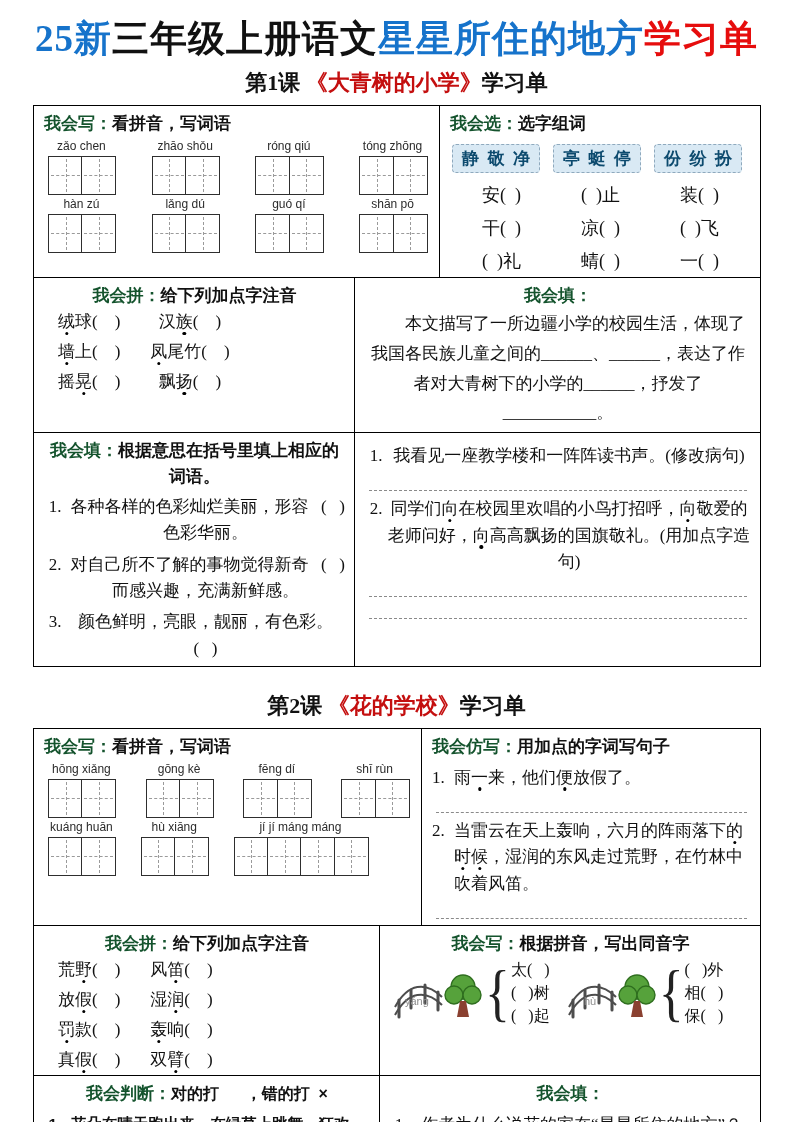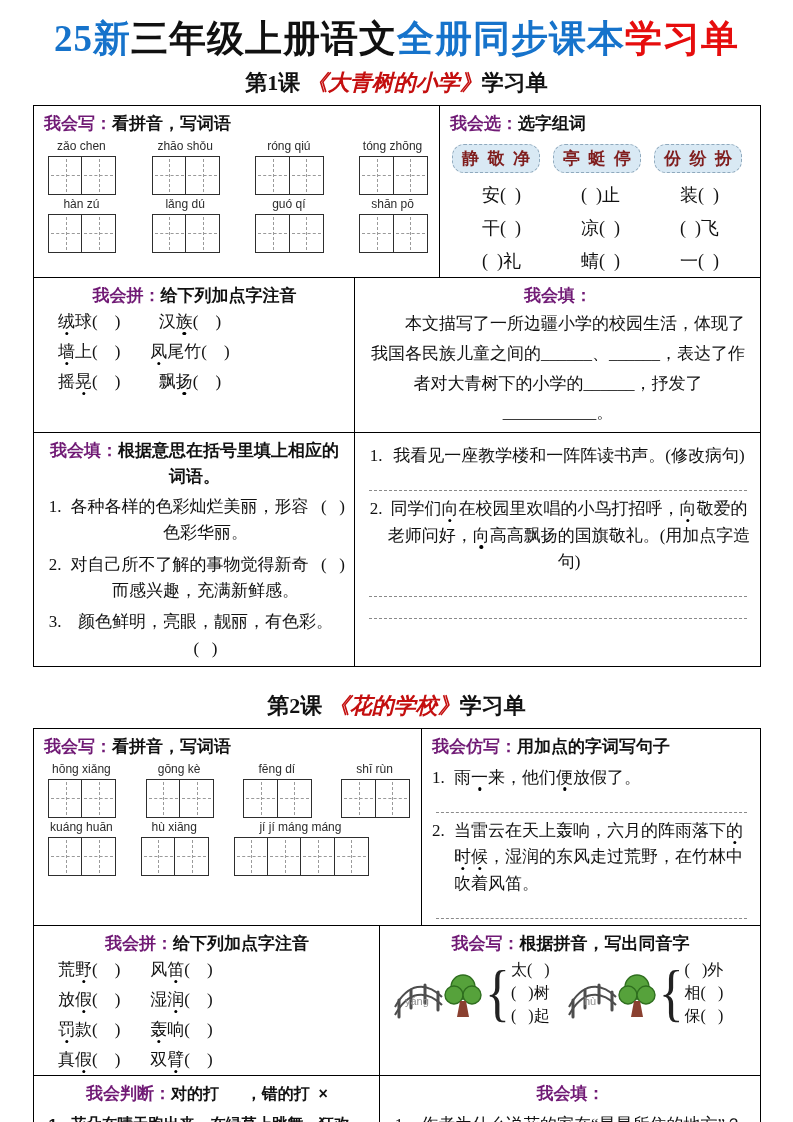--- a/index.html
+++ b/index.html
@@ -6,52 +6,52 @@
   .page{
     width:793px;height:1122px;background:#fff;margin:0 auto;position:relative;
     font-family:"Liberation Serif","DejaVu Serif",serif;color:#111;
     box-sizing:border-box;overflow:hidden;
   }
   
   .title{margin:0;padding-top:14px;text-align:center;font-size:37px;font-weight:bold;letter-spacing:1px;}
   .c-blue{color:#1673cb;}
   .c-red{color:#e60d0d;}
   .lesson-head{margin:4px 0 0;text-align:center;font-size:22px;font-weight:bold;}
-  .lesson-head .book{color:#c40f0f;font-style:italic;}
+  .lesson-head .book{color:#c40f0f;}
   .lesson-head.second{margin-top:24px;}
   
   .sheet{width:728px;margin-left:33px;margin-top:7px;border:1.8px solid #000;box-sizing:border-box;}
   .trow{display:flex;box-sizing:border-box;}
   .trow + .trow{border-top:1.6px solid #000;text-align:center;}
   .tcell{box-sizing:border-box;padding:5px 9px 4px 10px;}
   .tcell + .tcell{border-left:1.6px solid #000;flex:1;}
   .wA{width:405px;flex:none;}   
   .wB{width:320px;flex:none;}   
   .wC{width:387px;flex:none;}   
   .wD{width:345px;flex:none;}   
   .hA{min-height:161px;} .hB{min-height:107px;} .hC{min-height:165px;}
   .hD{min-height:171px;} .hE{min-height:118px;} .hF{min-height:177px;}
   
   .sechead{font-size:17px;font-weight:bold;line-height:1.5;}
-  .lab{color:#701a75;}
+  .lab{color:#14532d;}
   .desc{color:#111;}
   .desc-sans{font-family:"Liberation Sans",sans-serif;font-weight:bold;font-size:16px;}
   
   .pyrow{display:flex;justify-content:space-between;padding:2px 4px 0 4px;}
   .pyrow.tight{justify-content:flex-start;gap:26px;}
   .pgroup{display:flex;flex-direction:column;align-items:center;}
   .py{font-family:"Liberation Sans","DejaVu Sans",sans-serif;font-size:12px;color:#2b2b2b;margin-bottom:3px;white-space:nowrap;}
   .boxes{display:flex;}
   .boxes i{display:block;width:33px;height:37px;border:1.6px solid #2e2e2e;margin-right:-1.6px;position:relative;background:#fff;}
   .boxes i::before{content:"";position:absolute;left:50%;top:2px;bottom:2px;border-left:1px dashed #9a9a9a;}
   .boxes i::after{content:"";position:absolute;top:50%;left:2px;right:2px;border-top:1px dashed #9a9a9a;}
   
   .pills{display:flex;gap:13px;margin:7px 2px 6px 2px;}
-  .pill{background:#d9e9f4;border:1.6px dashed #8fa9bd;border-radius:12px;padding:2px 9px;
-        font-size:17px;font-weight:bold;white-space:pre;color:#7f1d1d;}
+  .pill{background:#d9e9f4;border:1.6px dashed #8fa9bd;border-radius:4px;padding:2px 9px;
+        font-size:17px;font-weight:bold;white-space:pre;color:#0c4a6e;}
   .xgrid{display:grid;grid-template-columns:1fr 1fr 1fr;row-gap:9px;font-size:18px;padding:4px 2px 0 2px;}
   .xgrid span{text-align:center;white-space:pre;}
   
   .pincols{display:flex;gap:30px;padding:2px 0 0 14px;font-size:17px;}
   .pcol{display:flex;flex-direction:column;gap:7px;}
   
   .em-dot{position:relative;}
   .em-dot::after{content:"";position:absolute;left:50%;bottom:-4px;width:3.4px;height:3.4px;border-radius:50%;background:#000;transform:translateX(-50%);}
   
   .para{font-size:17px;line-height:1.75;text-indent:2em;padding:1px 2px 0 2px;}
@@ -71,21 +71,21 @@
   .fence-tree .post{stroke:#4d4d4d;stroke-width:3;stroke-linecap:round;}
   .fence-tree .leaf{fill:#56a23b;stroke:#2f6e1f;stroke-width:1.4;}
   .fence-tree .trunk{fill:#8a4030;}
   .fence-tree text{font-family:"Liberation Sans",sans-serif;font-size:11px;fill:#8d8d8d;}
 </style>
 </head>
 <body>
 
 <div class="page">
 
-  <h1 class="title"><span class="c-blue">25新</span><span>三年级上册语文</span><span class="c-blue">全册同步课本</span><span class="c-red">学习单</span></h1>
+  <h1 class="title"><span class="c-blue">25新</span><span>三年级上册语文</span><span class="c-blue">星星所住的地方</span><span class="c-red">学习单</span></h1>
 
   <h2 class="lesson-head"><span>第1课 </span><span class="book">《大青树的小学》</span><span>学习单</span></h2>
 
   <div class="sheet">
 
     <div class="trow hA">
       <div class="tcell wA">
         <div class="sechead"><span class="lab">我会写</span><span class="lab">：</span><span class="desc">看拼音，写词语</span></div>
         <div class="pyrow">
           <div class="pgroup">

